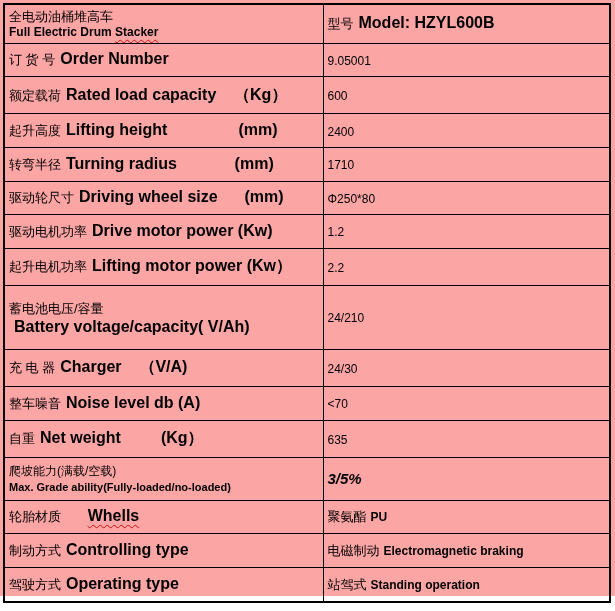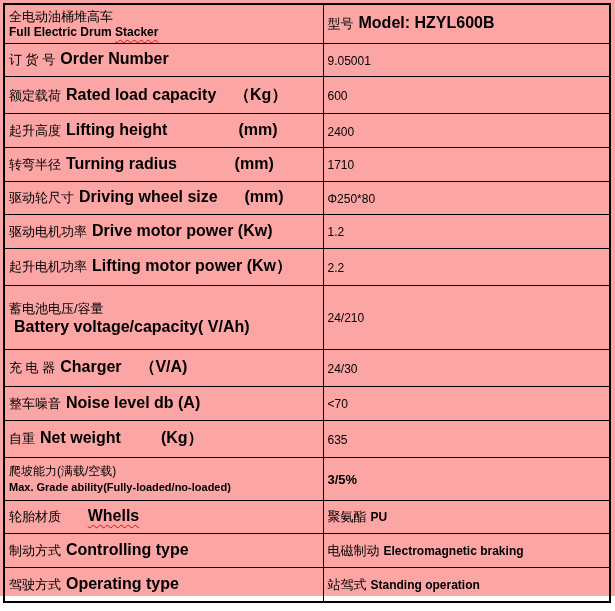--- a/index.html
+++ b/index.html
@@ -28,21 +28,21 @@
   col.col-label { width: 319px; }
   col.col-value { width: 287px; }
 
   tr.header-row { height: 39px; }
   tr.grade-row  { height: 43px; }
 
   .cn  { font-size: 13px; font-weight: normal; white-space: pre; }
   .en  { font-size: 16px; font-weight: bold;   white-space: pre; margin-left: 5px; }
   .unit{ margin-left: 0; }
   .val { font-size: 12px; font-weight: normal; white-space: pre; }
-  .val.small { font-size: 13px; font-weight: bold; }
+  .val.small { font-size: 15px; font-weight: bold; font-style: italic; }
   .vcn { font-size: 13px; font-weight: normal; white-space: pre; }
   .ven { font-size: 12px; font-weight: bold; margin-left: 4px; white-space: pre; }
 
   .line1 { font-size: 13px; line-height: 17px; white-space: pre; }
   .line2 { font-size: 12px; font-weight: bold; line-height: 15px; white-space: pre; }
   tr.grade-row .line1 { font-size: 12px; line-height: 18px; }
   tr.grade-row .line2 { font-size: 11px; line-height: 15px; }
 
   .misspell {
     text-decoration-line: underline;

